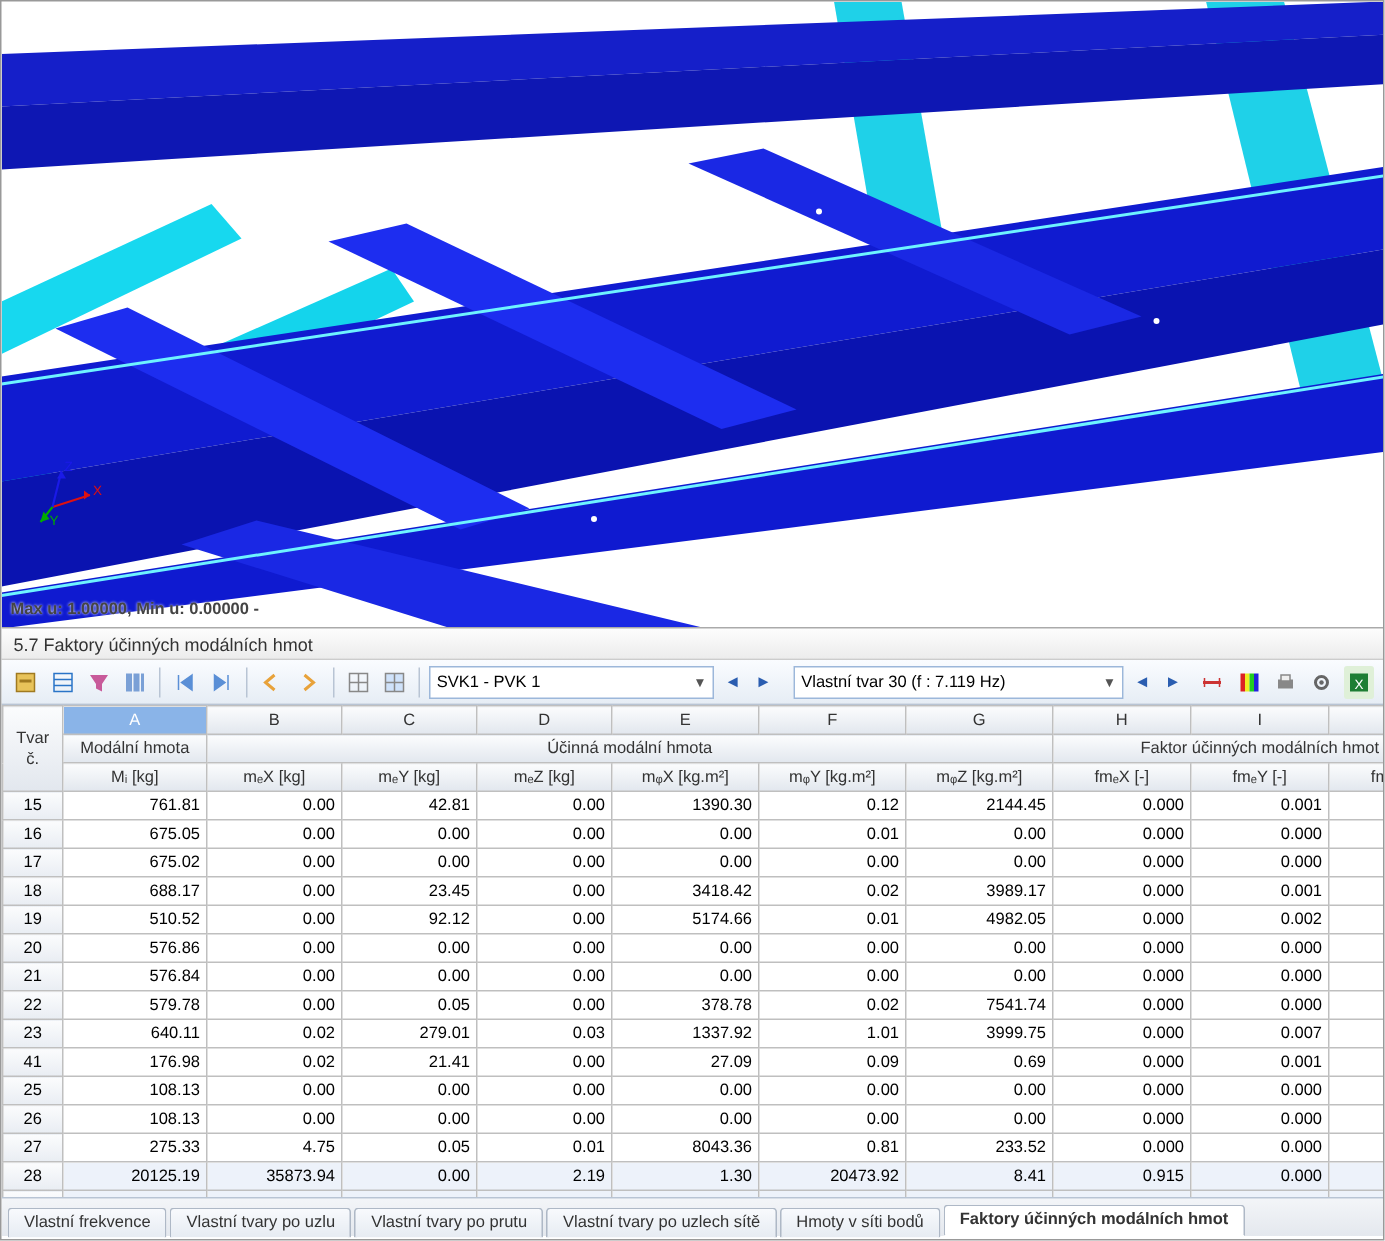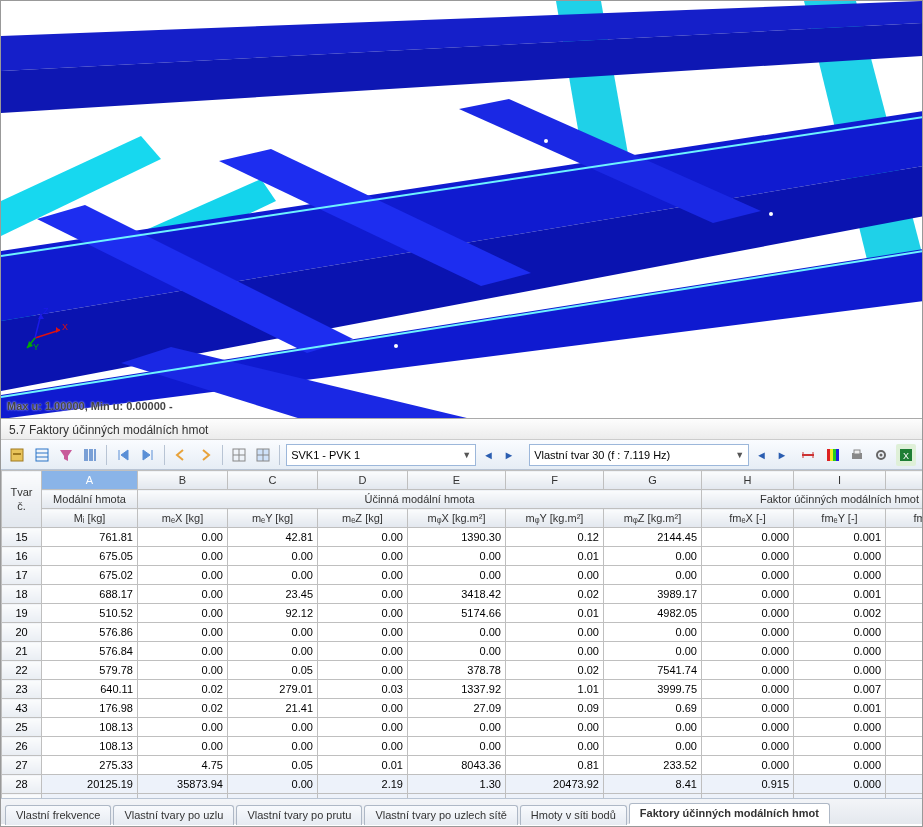--- a/index.html
+++ b/index.html
@@ -484,21 +484,21 @@
           <td class="data">279.01</td>
           <td class="data">0.03</td>
           <td class="data">1337.92</td>
           <td class="data">1.01</td>
           <td class="data">3999.75</td>
           <td class="data">0.000</td>
           <td class="data">0.007</td>
           <td class="data">0.000</td>
         </tr>
         <tr>
-          <td class="idx">43</td>
+          <td class="idx">41</td>
           <td class="data">176.98</td>
           <td class="data">0.02</td>
           <td class="data">21.41</td>
           <td class="data">0.00</td>
           <td class="data">27.09</td>
           <td class="data">0.09</td>
           <td class="data">0.69</td>
           <td class="data">0.000</td>
           <td class="data">0.001</td>
           <td class="data">0.000</td>

